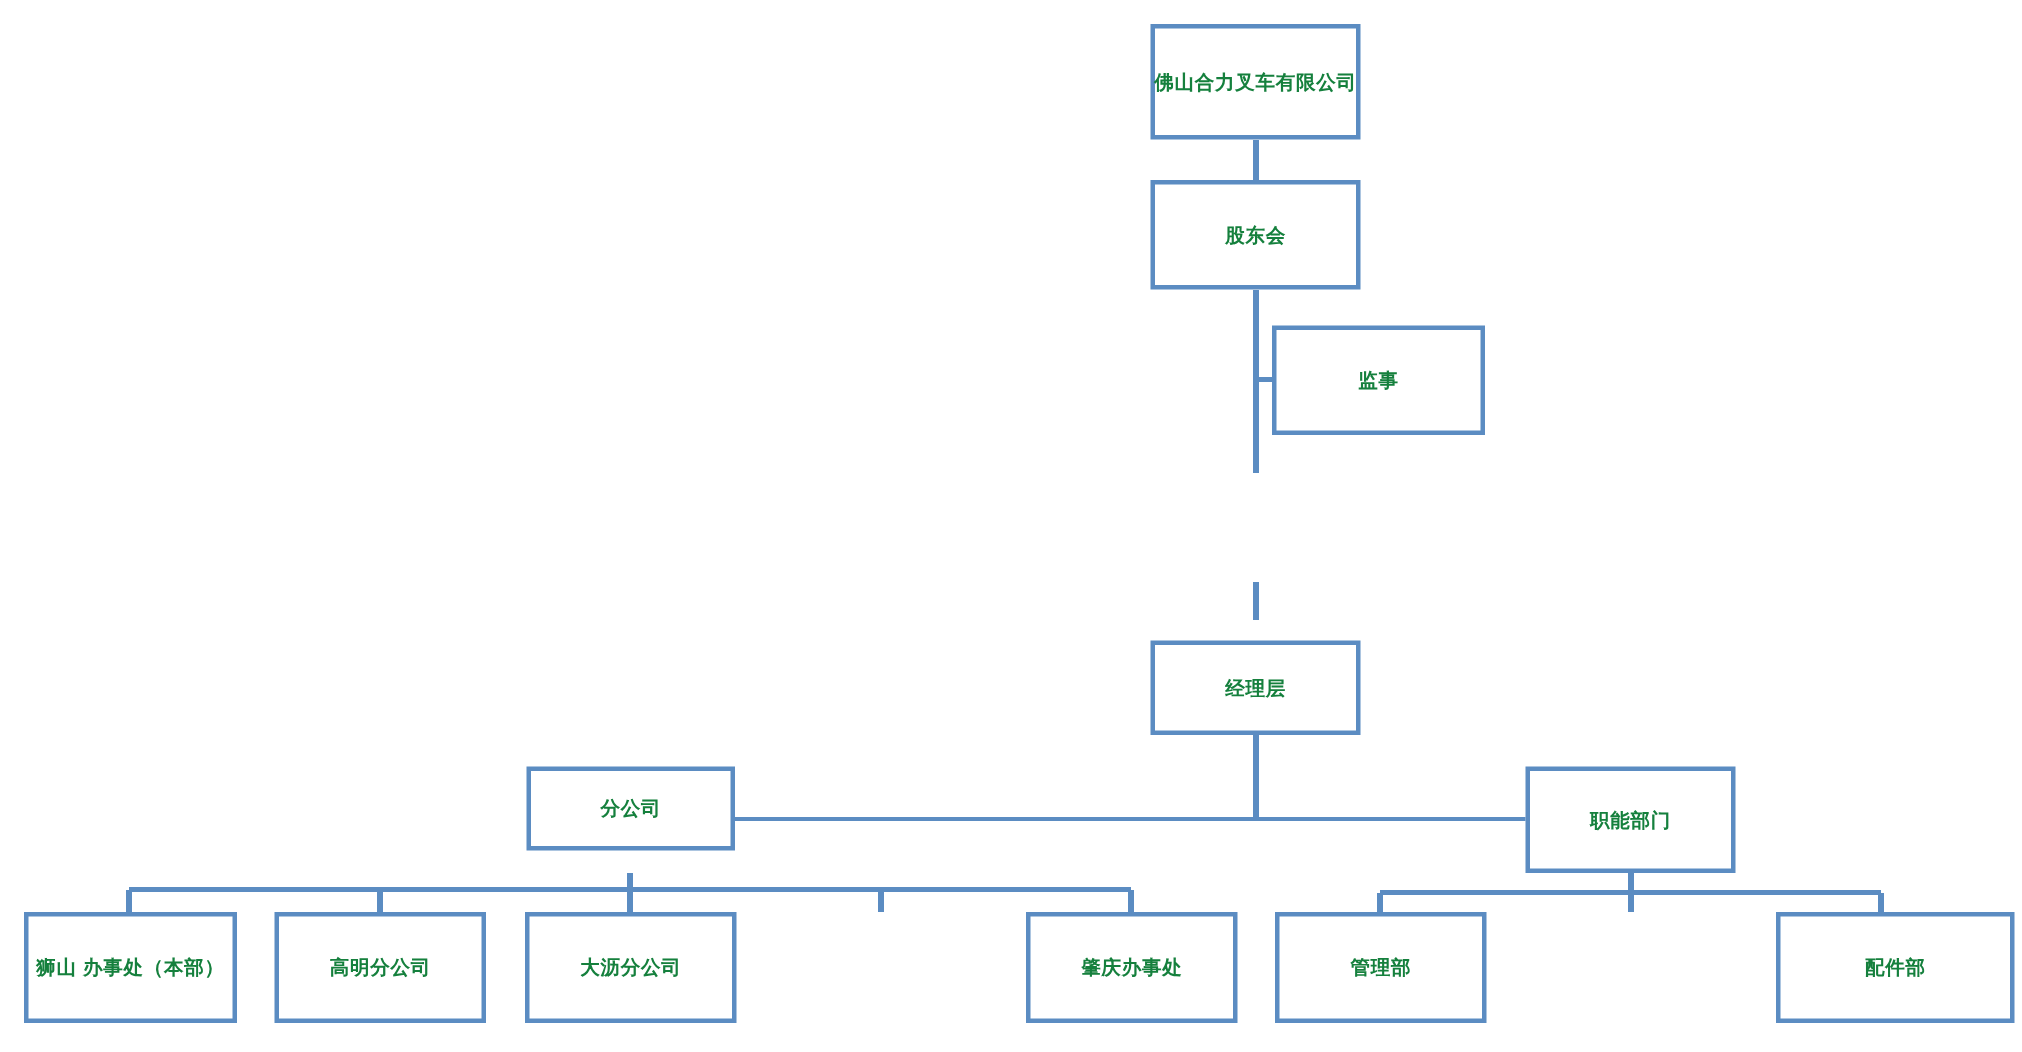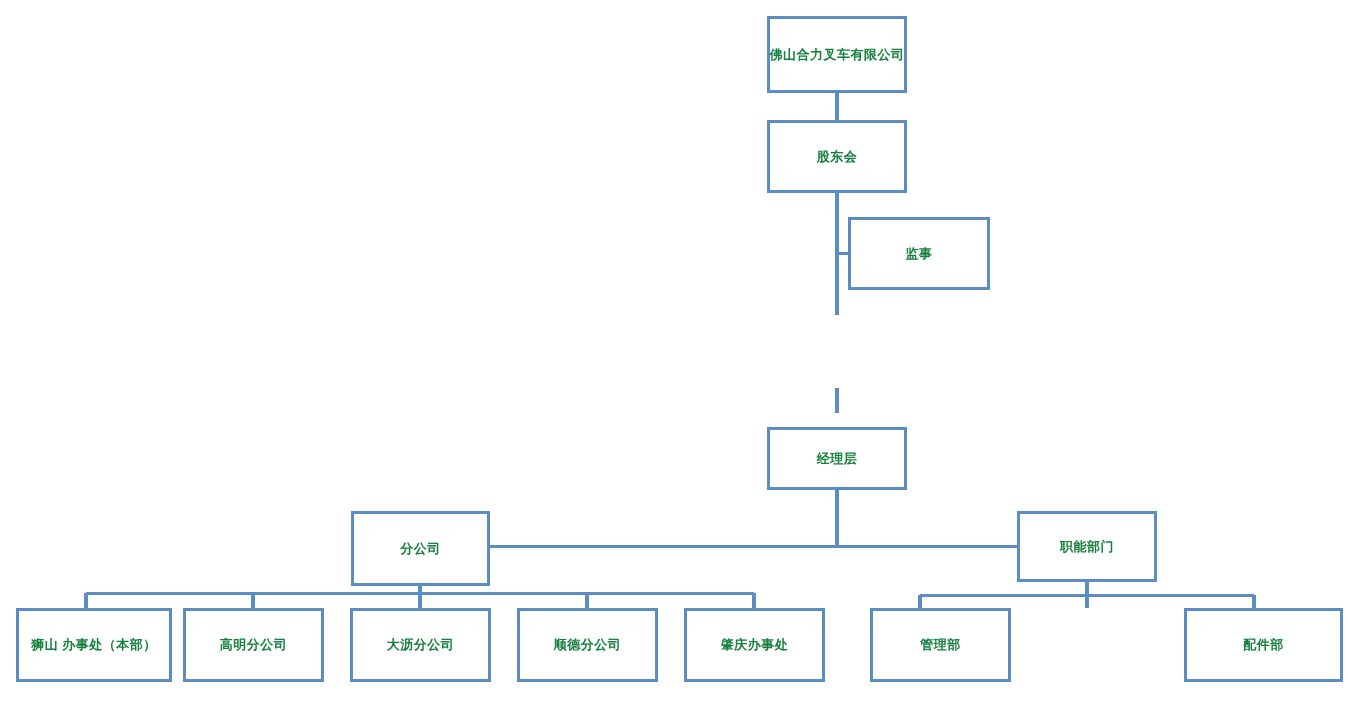--- a/index.html
+++ b/index.html
@@ -100,49 +100,46 @@
 
   <div class="node level-3" style="left:848px; top:217px; width:142px; height:73px;">
     <span class="node-label">监事</span>
   </div>
 
 
   <div class="node level-4" style="left:767px; top:413px; width:140px; height:63px;margin-top:14px;">
     <span class="node-label">经理层</span>
   </div>
 
-  <div class="node level-5" style="left:351px; top:511px; width:139px; height:75px;">
+  <div class="node level-5" style="left:351px; top:511px; width:139px; height:56px;">
     <span class="node-label">分公司</span>
   </div>
 
   <div class="node level-5" style="left:1017px; top:511px; width:140px; height:71px;">
     <span class="node-label">职能部门</span>
   </div>
 
-  <div class="node level-6" style="left:16px; top:608px; width:156px; height:74px;">
+  <div class="node level-6" style="left:16px; top:608px; width:142px; height:74px;">
     <span class="node-label">狮山 办事处（本部）</span>
   </div>
 
   <div class="node level-6" style="left:183px; top:608px; width:141px; height:74px;">
     <span class="node-label">高明分公司</span>
   </div>
 
   <div class="node level-6" style="left:350px; top:608px; width:141px; height:74px;">
     <span class="node-label">大沥分公司</span>
   </div>
 
-  <div class="node level-6" style="left:517px; top:608px; width:141px; height:74px;">
-    <span class="node-label">顺德分公司</span>
-  </div>
 
   <div class="node level-6" style="left:684px; top:608px; width:141px; height:74px;">
     <span class="node-label">肇庆办事处</span>
   </div>
 
-  <div class="node level-6" style="left:850px; top:608px; width:141px; height:74px;margin-left:20px;">
+  <div class="node level-6" style="left:850px; top:608px; width:141px; height:74px;">
     <span class="node-label">管理部</span>
   </div>
 
 
   <div class="node level-6" style="left:1184px; top:608px; width:159px; height:74px;">
     <span class="node-label">配件部</span>
   </div>
 
 </div>
 

